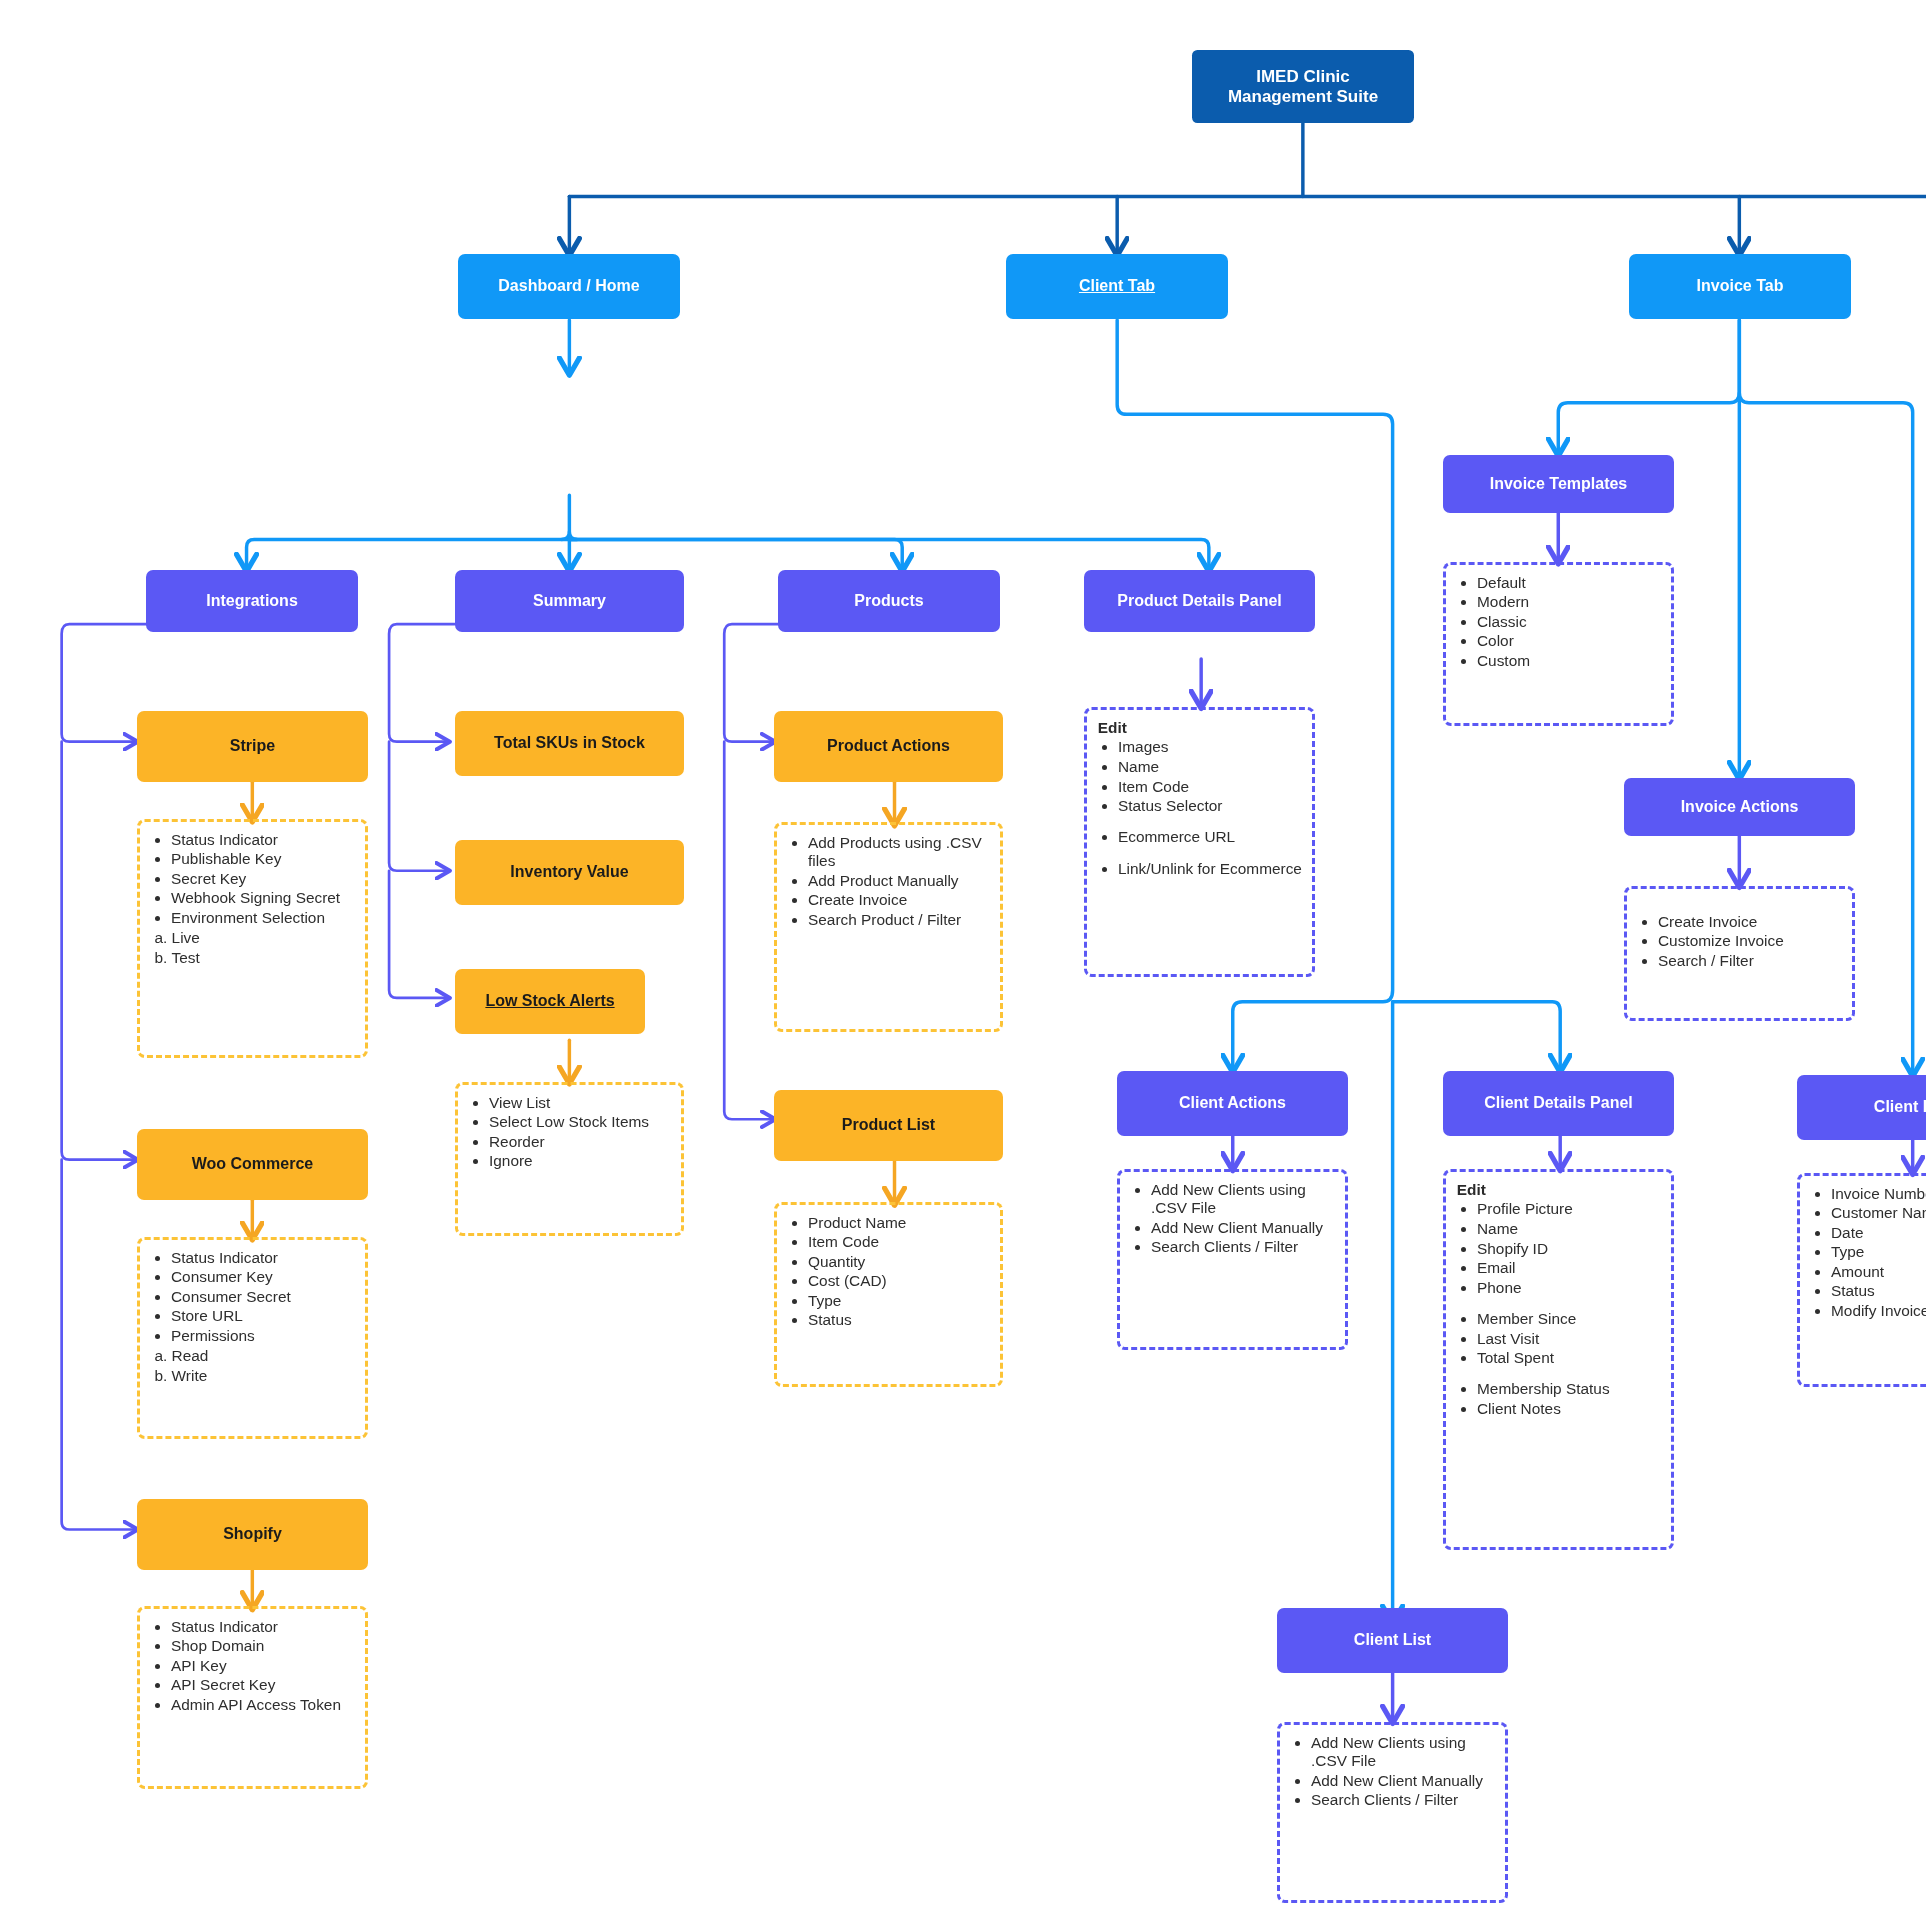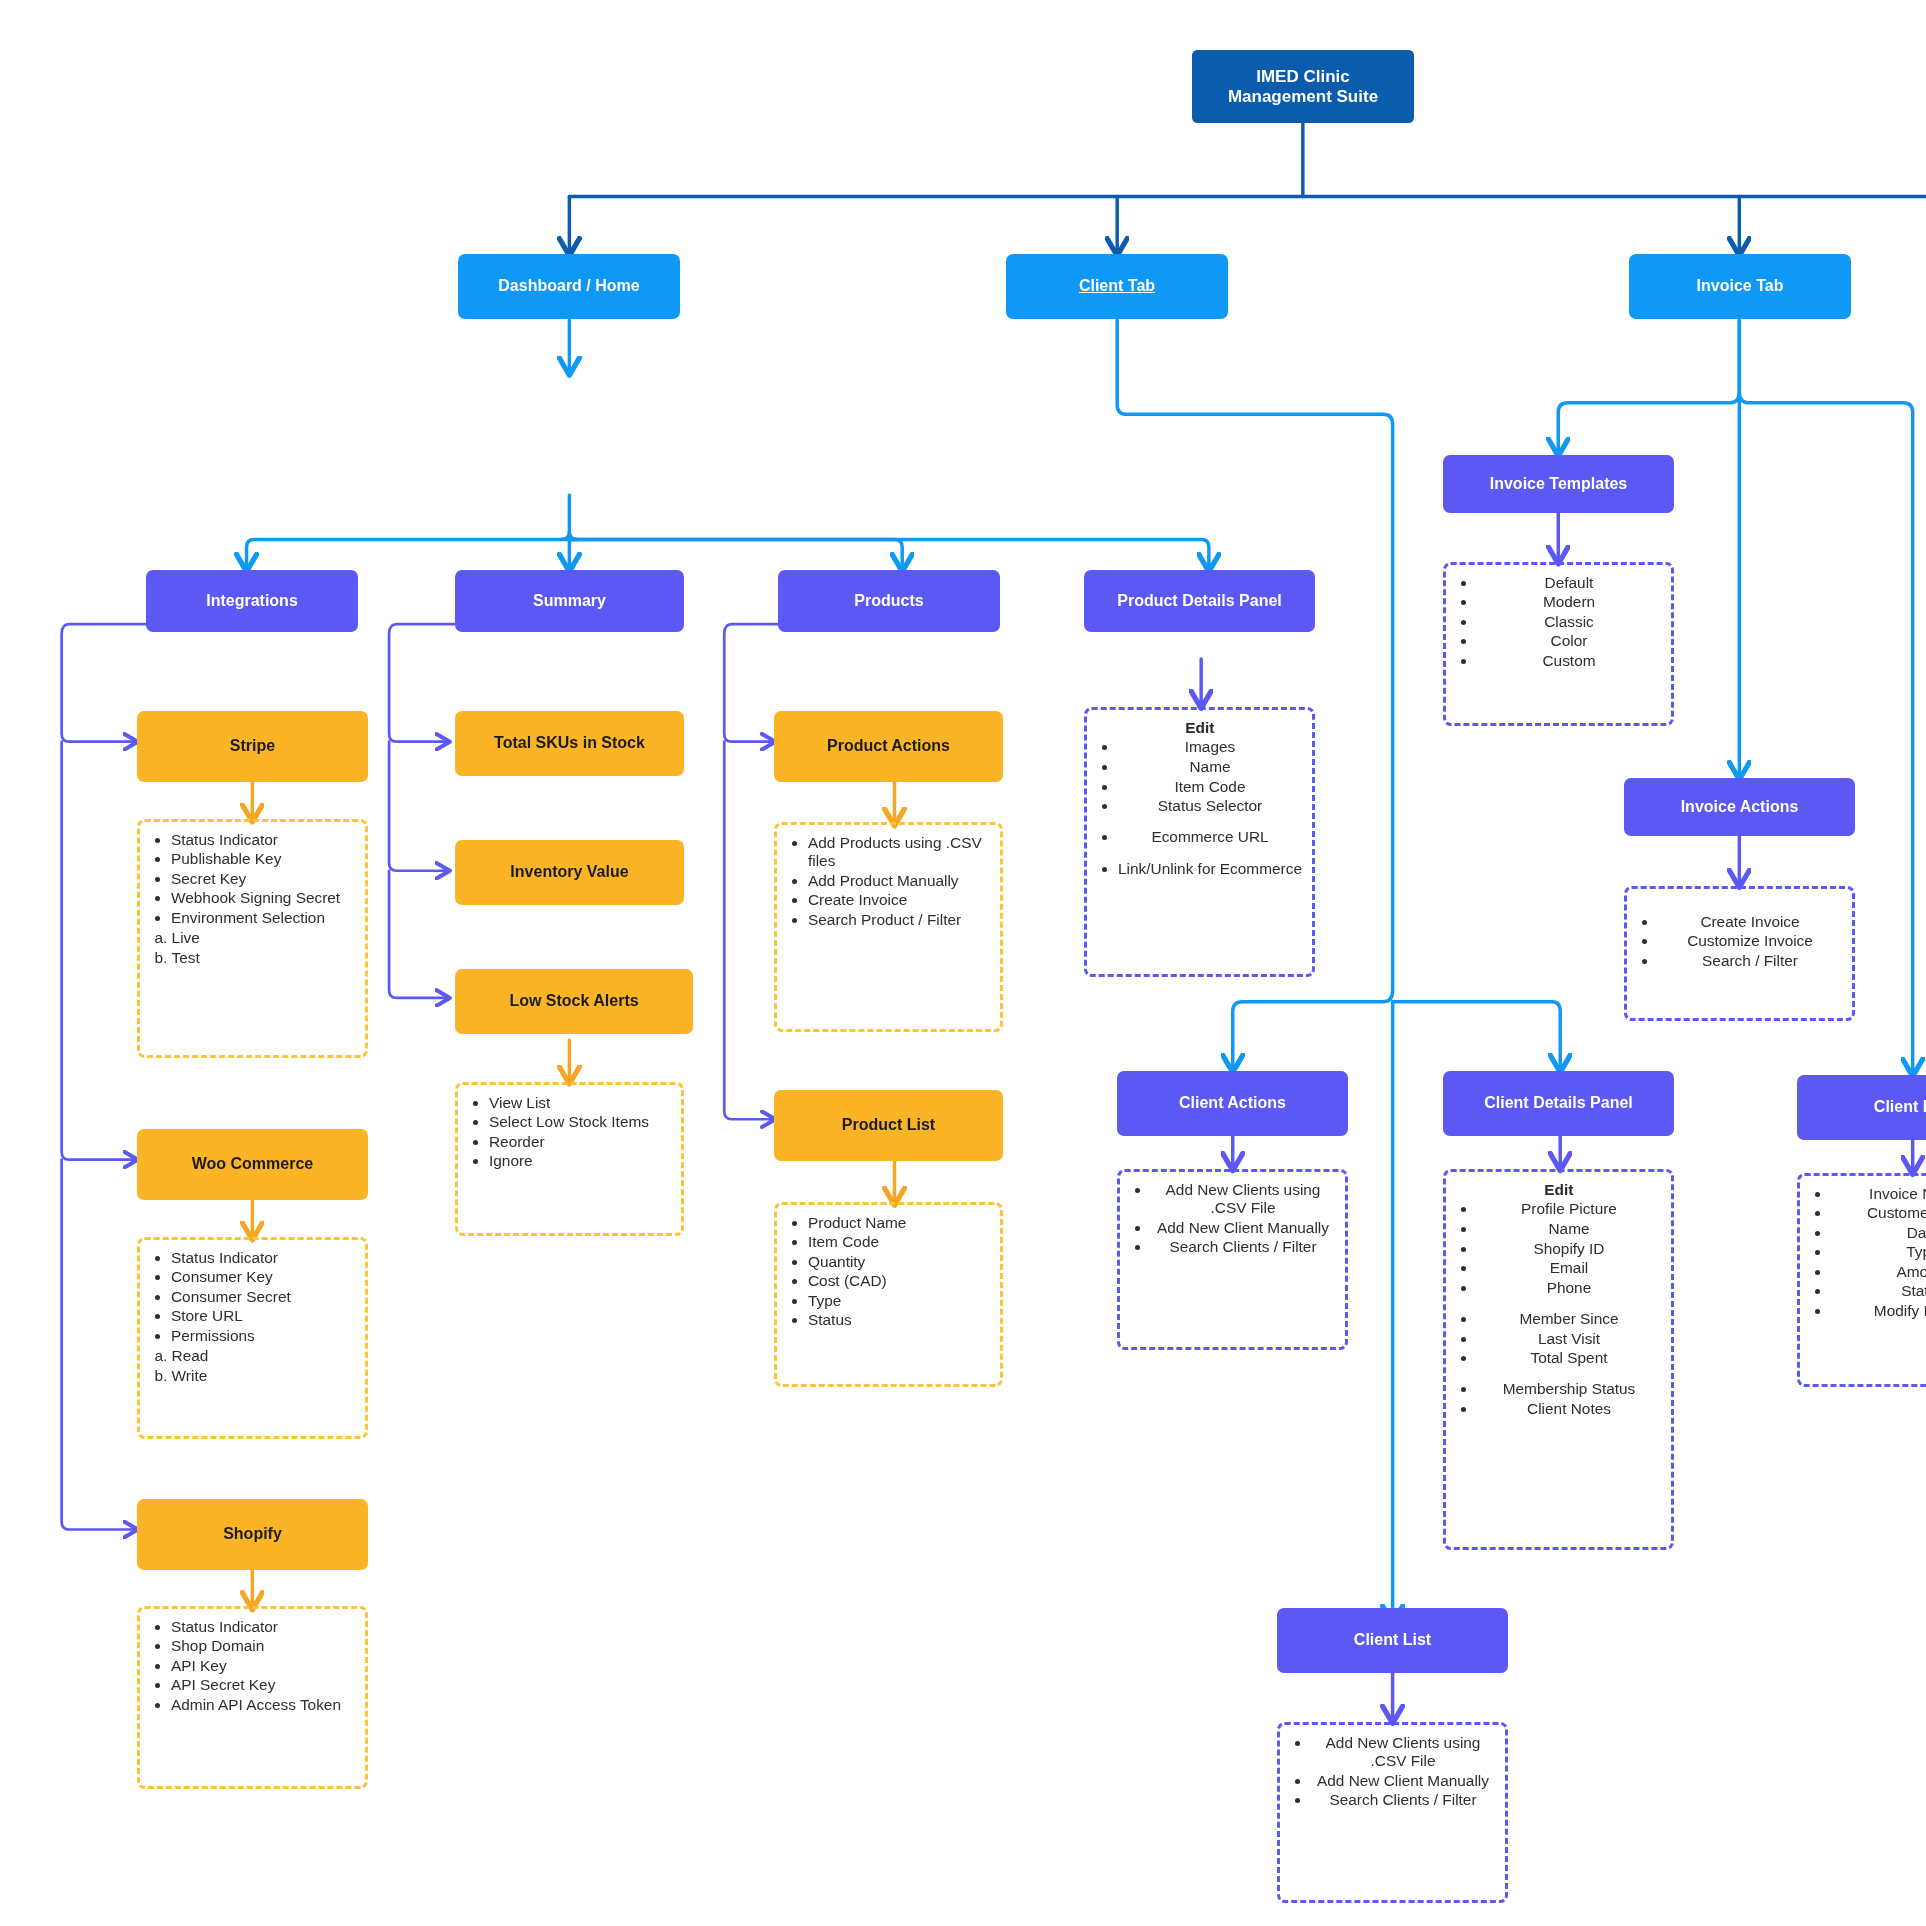--- a/index.html
+++ b/index.html
@@ -12,21 +12,21 @@
         font-weight:bold;line-height:1.15;padding:2.3px 3.9px;}
   .n-root{background:#0B5CAD;color:#fff;font-size:17px;border-radius:5.4px;}
   .n-blue{background:#1098F7;color:#ffffff;font-size:16px;}
   .n-purple{background:#5B58F4;color:#ffffff;font-size:16px;}
   .n-orange{background:#FCB427;color:#1b1b1b;font-size:16px;}
 
   .panel{position:absolute;box-sizing:border-box;border-radius:7.7px;
          border-style:dashed;border-width:3.1px;background:transparent;
          padding:8.5px 10px 8.5px 10px;}
   .p-blue{border-color:#1098F7;}
-  .p-purple{border-color:#5B58F4;text-align:center;}
+  .p-purple{border-color:#5B58F4;}
   .p-orange{border-color:#FCC336;}
 
   .panel .ttl{font-size:15.4px;font-weight:bold;color:#2a2a2a;margin:0 0 1.5px 0.8px;line-height:1.2;}
   .panel ul{margin:0;padding:0 0 0 21px;list-style:disc;}
   .panel ul li{font-size:15.4px;color:#2e2e2e;line-height:1.28;margin:0 0 0.8px 0;}
   .panel ol{margin:0;padding:0 0 0 21.6px;list-style:lower-alpha;}
   .panel ol li{font-size:15.4px;color:#2e2e2e;line-height:1.28;}
   .panel .gap{height:11.6px;}
   .panel.tight ul li{line-height:1.22;}
 </style>
@@ -216,21 +216,21 @@
       <li>Admin API Access Token</li>
     </ul>
   </div>
 
   <div class="node n-orange" style="left:455px;top:711px;width:229px;height:65px;">
     <span>Total SKUs in Stock</span>
   </div>
   <div class="node n-orange" style="left:455px;top:840px;width:229px;height:65px;">
     <span>Inventory Value</span>
   </div>
-  <div class="node n-orange" style="left:455px;top:969px;width:238px;height:65px;">
+  <div class="node n-orange" style="left:455px;top:969px;width:190px;height:65px;text-decoration:underline;">
     <span>Low Stock Alerts</span>
   </div>
   <div class="panel p-orange tight" style="left:455px;top:1082px;width:229px;height:154px;">
     <ul>
       <li>View List</li>
       <li>Select Low Stock Items</li>
       <li>Reorder</li>
       <li>Ignore</li>
     </ul>
   </div>

